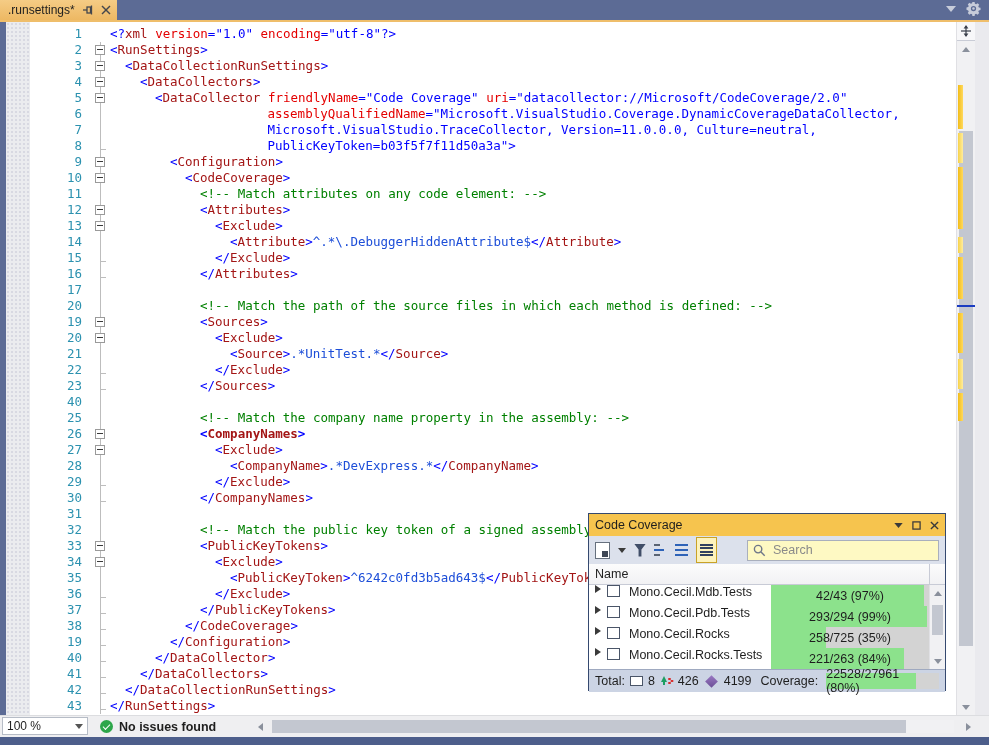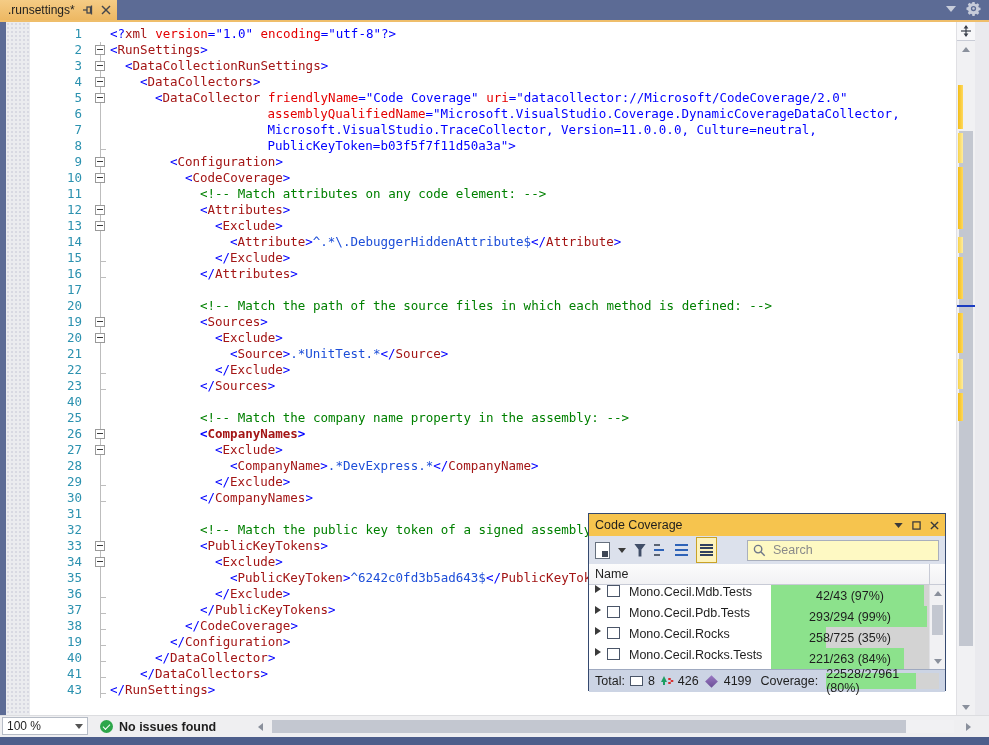--- a/index.html
+++ b/index.html
@@ -164,20 +164,21 @@
         <div class="line"><span class="ln">32</span><span class="foldc"><i class="conn"></i></span><span class="segs" style="padding-left: 90px;"><span class="c-g">&lt;!-- Match the public key token of a signed assembly: --&gt;</span></span></div>
         <div class="line"><span class="ln">33</span><span class="foldc"><i class="conn"></i><i class="foldbox"></i></span><span class="segs" style="padding-left: 90px;"><span class="c-b">&lt;</span><span class="c-m">PublicKeyTokens</span><span class="c-b">&gt;</span></span></div>
         <div class="line"><span class="ln">34</span><span class="foldc"><i class="conn"></i><i class="foldbox"></i></span><span class="segs" style="padding-left: 105px;"><span class="c-b">&lt;</span><span class="c-m">Exclude</span><span class="c-b">&gt;</span></span></div>
         <div class="line"><span class="ln">35</span><span class="foldc"><i class="conn"></i></span><span class="segs" style="padding-left: 120px;"><span class="c-b">&lt;</span><span class="c-m">PublicKeyToken</span><span class="c-b">&gt;</span><span class="c-k">^6242c0fd3b5ad643$</span><span class="c-b">&lt;/</span><span class="c-m">PublicKeyToken</span><span class="c-b">&gt;</span></span></div>
         <div class="line"><span class="ln">36</span><span class="foldc"><i class="conn"></i><i class="tickm"></i></span><span class="segs" style="padding-left: 105px;"><span class="c-b">&lt;/</span><span class="c-m">Exclude</span><span class="c-b">&gt;</span></span></div>
         <div class="line"><span class="ln">37</span><span class="foldc"><i class="conn"></i><i class="tickm"></i></span><span class="segs" style="padding-left: 90px;"><span class="c-b">&lt;/</span><span class="c-m">PublicKeyTokens</span><span class="c-b">&gt;</span></span></div>
         <div class="line"><span class="ln">38</span><span class="foldc"><i class="conn"></i><i class="tickm"></i></span><span class="segs" style="padding-left: 75px;"><span class="c-b">&lt;/</span><span class="c-m">CodeCoverage</span><span class="c-b">&gt;</span></span></div>
         <div class="line"><span class="ln">19</span><span class="foldc"><i class="conn"></i><i class="tickm"></i></span><span class="segs" style="padding-left: 60px;"><span class="c-b">&lt;/</span><span class="c-m">Configuration</span><span class="c-b">&gt;</span></span></div>
         <div class="line"><span class="ln">40</span><span class="foldc"><i class="conn"></i><i class="tickm"></i></span><span class="segs" style="padding-left: 45px;"><span class="c-b">&lt;/</span><span class="c-m">DataCollector</span><span class="c-b">&gt;</span></span></div>
         <div class="line"><span class="ln">41</span><span class="foldc"><i class="conn"></i><i class="tickm"></i></span><span class="segs" style="padding-left: 30px;"><span class="c-b">&lt;/</span><span class="c-m">DataCollectors</span><span class="c-b">&gt;</span></span></div>
+        <div class="line"><span class="ln">42</span><span class="foldc"><i class="conn"></i><i class="tickm"></i></span><span class="segs" style="padding-left: 15px;"><span class="c-b">&lt;/</span><span class="c-m">DataCollectionRunSettings</span><span class="c-b">&gt;</span></span></div>
         <div class="line"><span class="ln">43</span><span class="foldc"><i class="conn"></i><i class="tickm"></i></span><span class="segs" style="padding-left: 0px;"><span class="c-b">&lt;/</span><span class="c-m">RunSettings</span><span class="c-b">&gt;</span></span></div>
       </div>
 
     <div class="vscroll">
       <div class="split-btn">
         <svg width="12" height="12" viewBox="0 0 12 12">
             <g fill="#3A3F4B">
               <rect x="1" y="5.4" width="10" height="1.2"></rect>
               <path d="M6 0 L8.4 3.6 L3.6 3.6 Z"></path>
               <path d="M6 12 L8.4 8.4 L3.6 8.4 Z"></path>

